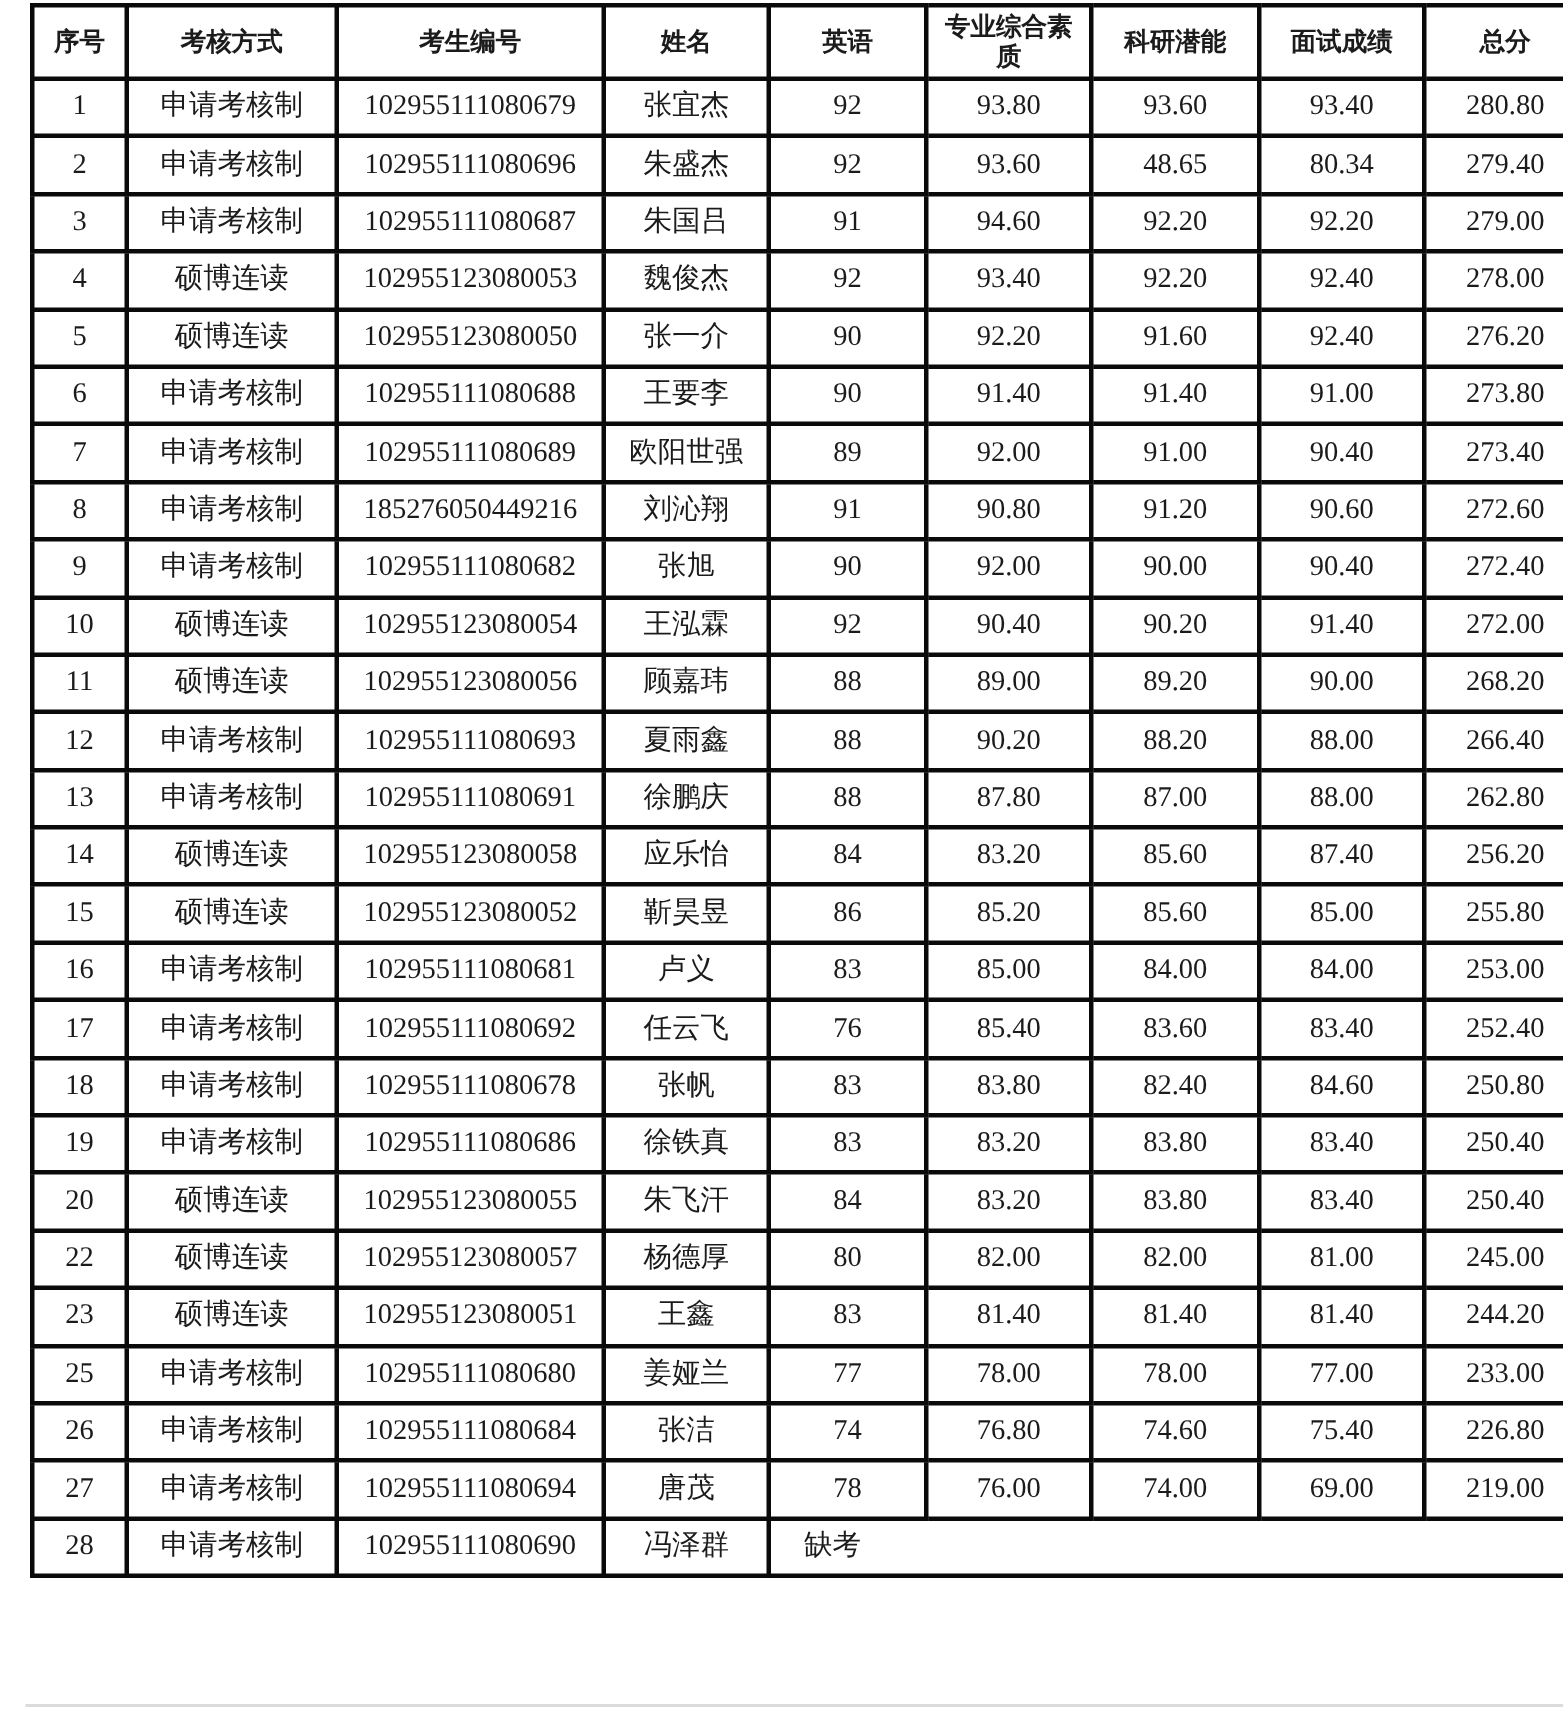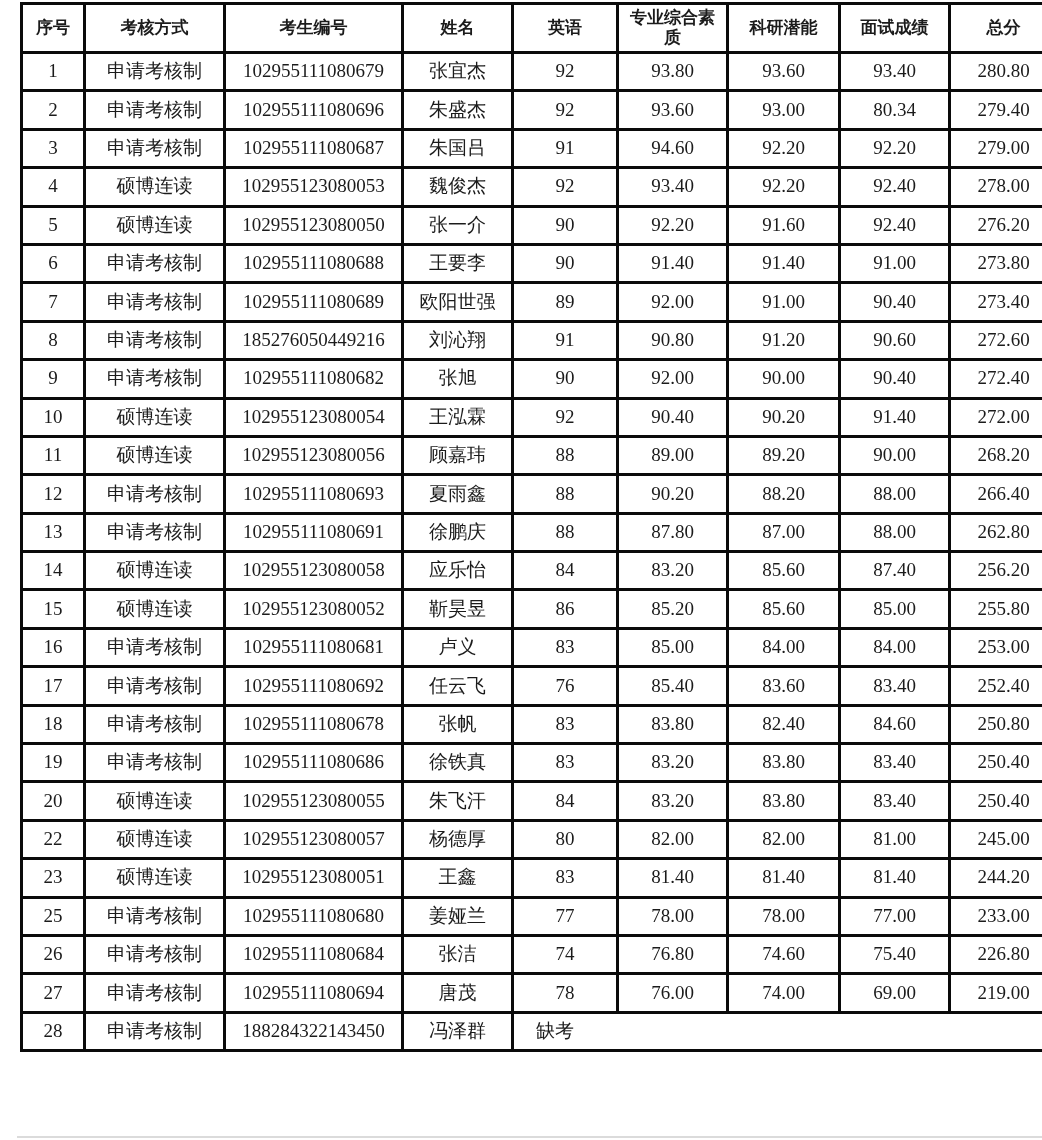--- a/index.html
+++ b/index.html
@@ -105,21 +105,21 @@
           <td>93.40</td>
           <td>280.80</td>
         </tr>
         <tr>
           <td>2</td>
           <td>申请考核制</td>
           <td>102955111080696</td>
           <td>朱盛杰</td>
           <td>92</td>
           <td>93.60</td>
-          <td>93.00</td>
+          <td>48.65</td>
           <td>80.34</td>
           <td>279.40</td>
         </tr>
         <tr>
           <td>3</td>
           <td>申请考核制</td>
           <td>102955111080687</td>
           <td>朱国吕</td>
           <td>91</td>
           <td>94.60</td>
@@ -365,20 +365,20 @@
           <td>唐茂</td>
           <td>78</td>
           <td>76.00</td>
           <td>74.00</td>
           <td>69.00</td>
           <td>219.00</td>
         </tr>
         <tr>
           <td>28</td>
           <td>申请考核制</td>
-          <td>188284322143450</td>
+          <td>102955111080690</td>
           <td>冯泽群</td>
           <td colspan="5" class="absent-cell">缺考</td>
         </tr>
       </tbody>
   </table>
   <div class="scan-line"></div>
 </div>
 
 </body></html>

